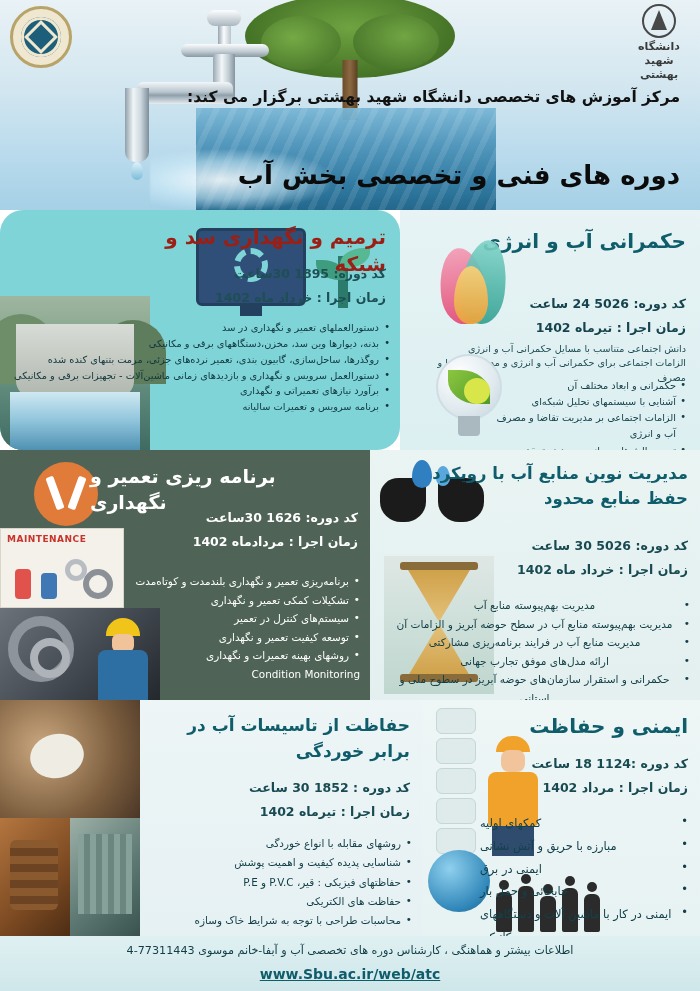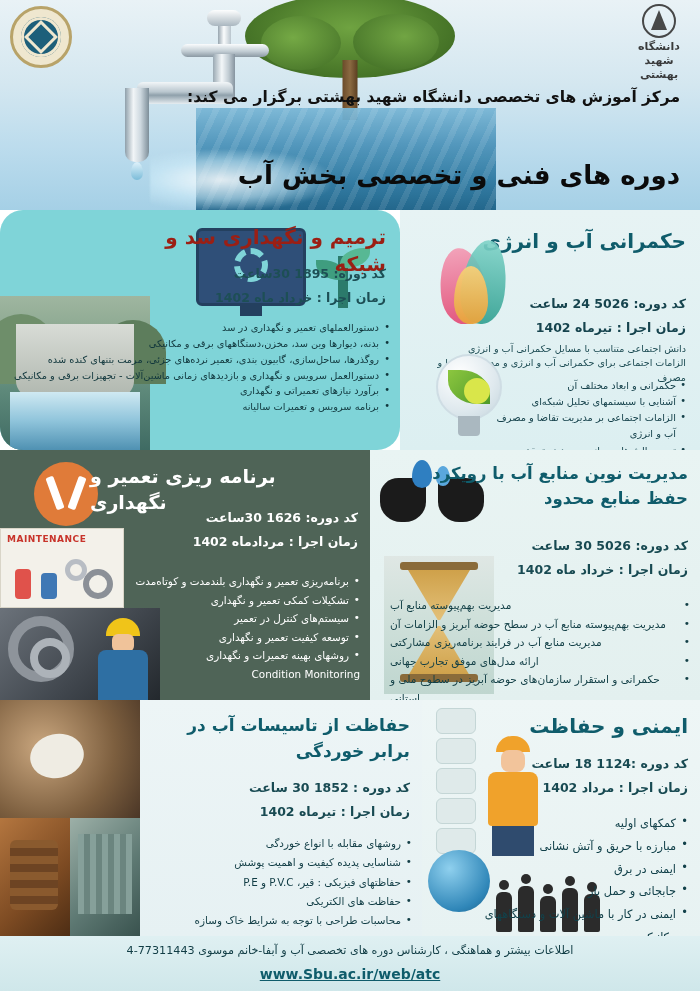--- a/index.html
+++ b/index.html
@@ -170,21 +170,21 @@
   .gear-photo .bg2 { position:absolute; left:30px; top:30px; width:40px; height:40px; border-radius:50%; border:8px solid #adb3b9; }
   .worker { position:absolute; left:86px; top:166px; width:74px; height:84px; }
   .worker .helmet { position:absolute; left:20px; top:2px; width:34px; height:18px; border-radius:18px 18px 0 0; background:#f0c419;}
   .worker .face { position:absolute; left:26px; top:18px; width:22px; height:18px; border-radius:6px; background:#f0c39a;}
   .worker .body { position:absolute; left:12px; top:34px; width:50px; height:50px; border-radius:8px 8px 0 0; background:#2e6fa3;}
 
   .water-title { position:absolute; right:12px; top:12px; width:268px; text-align:right; direction:rtl;
     font-size:16.5px; font-weight:bold; color:#0f5c6b; line-height:1.5; }
   .water-meta { position:absolute; right:12px; top:84px; width:268px; text-align:right; direction:rtl;
     font-size:12.5px; font-weight:bold; color:#184a52; line-height:1.95; }
-  .water-list { position:absolute; right:10px; top:146px; width:300px; text-align:left; direction:rtl;
+  .water-list { position:absolute; right:10px; top:146px; width:300px; text-align:center; direction:rtl;
     font-size:10.6px; color:#123f46; line-height:1.75; list-style:none; margin:0; padding:0; }
   .water-list li { position:relative; padding-right:11px; }
   .water-list li:before{ content:"•"; position:absolute; right:0; top:-1px; }
   .hands { position:absolute; left:10px; top:6px; width:104px; height:72px; }
   .hands .hl { position:absolute; left:0; top:22px; width:46px; height:44px; border-radius:40% 0 46% 46%; background:#1b1b1b;}
   .hands .hr { position:absolute; right:0; top:22px; width:46px; height:44px; border-radius:0 40% 46% 46%; background:#1b1b1b;}
   .hands .d1 { position:absolute; left:32px; top:4px; width:20px; height:28px; border-radius:50% 50% 50% 50%/62% 62% 38% 38%; background:#2f7fc1;}
   .hands .d2 { position:absolute; left:56px; top:10px; width:14px; height:20px; border-radius:50% 50% 50% 50%/62% 62% 38% 38%; background:#5aa7dd;}
   .hourglass { position:absolute; left:14px; top:106px; width:110px; height:138px;
     background:linear-gradient(180deg,#dfe7e4 0%,#cfe0da 45%,#bfd6cf 100%); }
@@ -195,21 +195,21 @@
 
   
   .r3 { height:236px; }
   .c-safety { width:278px; height:236px; background:linear-gradient(180deg,#eef6f6 0%,#e7f2f2 100%); }
   .c-corro  { width:422px; height:236px; background:linear-gradient(180deg,#edf5f6 0%,#e6f1f3 100%); }
 
   .safety-title { position:absolute; right:12px; top:14px; width:244px; text-align:right; direction:rtl;
     font-size:20px; font-weight:bold; color:#0f5c6b; }
   .safety-meta { position:absolute; right:12px; top:52px; width:244px; text-align:right; direction:rtl;
     font-size:12.5px; font-weight:bold; color:#184a52; line-height:1.95; }
-  .safety-list { position:absolute; right:12px; top:112px; width:208px; text-align:right; direction:rtl;
+  .safety-list { position:absolute; right:12px; top:112px; width:208px; text-align:left; direction:rtl;
     font-size:11.4px; color:#12414a; line-height:2.0; list-style:none; margin:0; padding:0; }
   .safety-list li { position:relative; padding-right:12px; }
   .safety-list li:before{ content:"•"; position:absolute; right:0; top:-2px; }
   .ppe { position:absolute; left:6px; top:4px; width:62px; height:150px; }
   .ppe .i { position:absolute; left:8px; width:40px; height:26px; border-radius:6px; background:#dfeaea; border:1px solid #c4d6d6;}
   .ppe .i1{ top:4px;} .ppe .i2{ top:34px;} .ppe .i3{ top:64px;} .ppe .i4{ top:94px;} .ppe .i5{ top:124px;}
   .safety-worker { position:absolute; left:52px; top:36px; width:78px; height:120px; }
   .safety-worker .hat { position:absolute; left:22px; top:0; width:34px; height:16px; border-radius:16px 16px 0 0; background:#f0a22b;}
   .safety-worker .head{ position:absolute; left:27px; top:14px; width:24px; height:22px; border-radius:8px; background:#f2c49b;}
   .safety-worker .vest{ position:absolute; left:14px; top:36px; width:50px; height:54px; border-radius:8px 8px 4px 4px; background:#f0a22b;}

